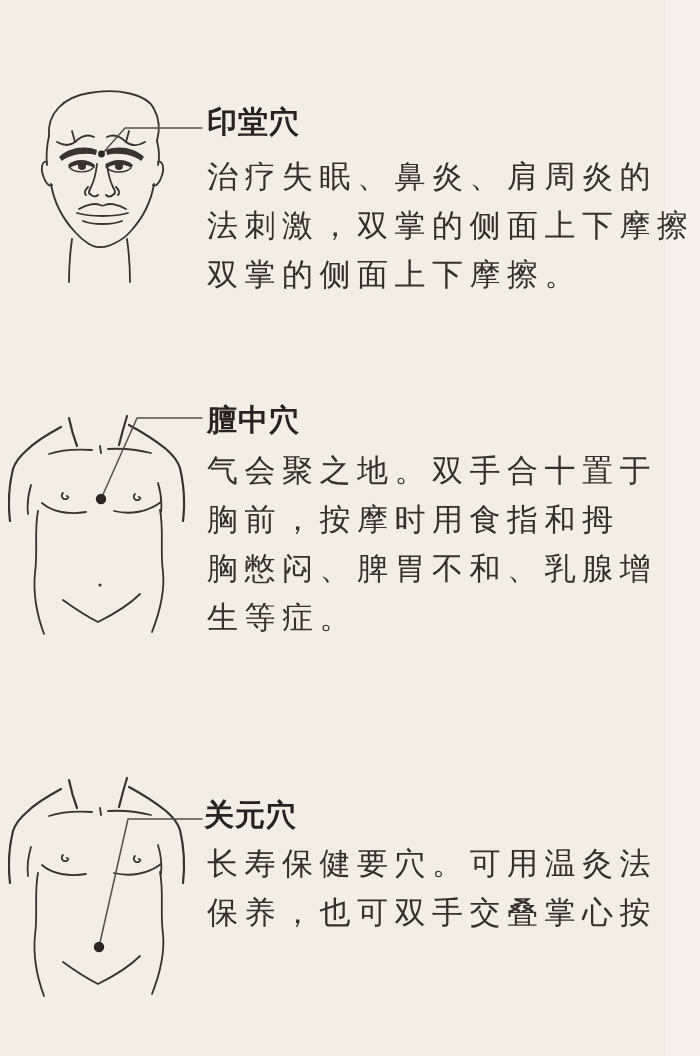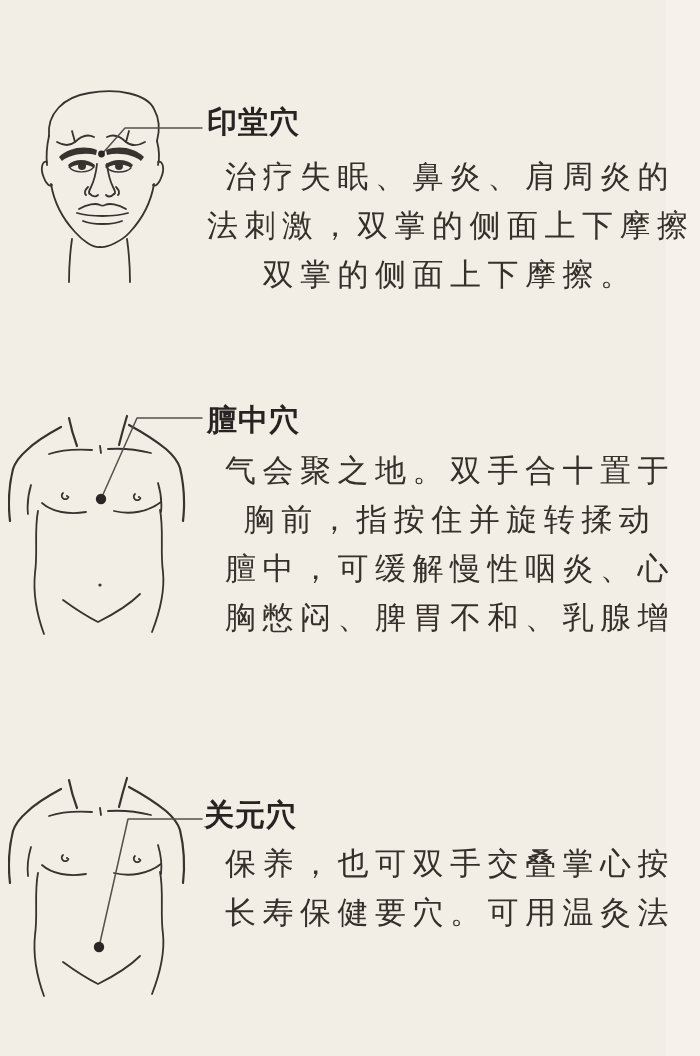--- a/index.html
+++ b/index.html
@@ -25,21 +25,21 @@
   .illu .lead{stroke:var(--leader);stroke-width:1.5;fill:none;}
   .illu .pt{fill:var(--dot);stroke:none;}
   .acu-title{
     position:absolute;margin:0;font-size:30px;line-height:36px;font-weight:700;
     letter-spacing:1px;color:var(--title);white-space:nowrap;
   }
   .acu-desc{
     position:absolute;width:486px;font-size:31px;line-height:49px;
     letter-spacing:6.5px;color:var(--body);
   }
-  .tl{white-space:nowrap;text-align:center;}
+  .tl{white-space:nowrap;}
 </style>
 </head>
 <body>
 
 <div class="page">
   <div class="edge-strip"></div>
 
   
   <section>
     <svg class="illu" style="left:38px;top:85px;" width="165" height="200" viewBox="0 0 165 200">
@@ -122,23 +122,23 @@
         <path d="M55,192 C66,200 80,209 90,214 C102,208 120,198 132,186"></path>
         <circle class="fill" cx="92" cy="177" r="1.6"></circle>
       </g>
       <path class="lead" d="M93,91 L129,10 L194,10"></path>
       <circle class="pt" cx="93" cy="91" r="5.2"></circle>
     </svg>
 
     <h2 class="acu-title" style="left:207px;top:404px;">膻中穴</h2>
     <div class="acu-desc" style="left:207px;top:448px;">
       <div class="tl">气会聚之地。双手合十置于</div>
-      <div class="tl">胸前，指按住并旋转揉动</div>
-      <div class="tl">膻中，可缓解慢性咽炎、心</div>
+      <div class="tl">胸前，按摩时用食指和拇</div>
       <div class="tl">胸憋闷、脾胃不和、乳腺增</div>
+      <div class="tl">生等症。</div>
     </div>
   </section>
 
   
   <section>
     <svg class="illu" style="left:8px;top:770px;" width="195" height="240" viewBox="0 0 195 240">
       <g stroke-width="2.2">
         <path d="M61,10 C63,20 66,30 69,38"></path>
         <path d="M119,8 C116,18 113,29 111,37"></path>
         <path d="M53,19 C40,26 27,34 19,42 C12,48 7,55 5,61 C1,77 0,96 2,113"></path>
@@ -159,17 +159,17 @@
         <path d="M30,103 C26,123 30,145 27,165 C25,185 29,207 36,226"></path>
         <path d="M152,102 C156,122 152,144 155,164 C157,184 151,206 144,224"></path>
         <path d="M55,192 C66,200 80,209 90,214 C102,208 120,198 132,186"></path>
       </g>
       <path class="lead" d="M91,177 L120,49 L194,49"></path>
       <circle class="pt" cx="91" cy="177" r="5.2"></circle>
     </svg>
 
     <h2 class="acu-title" style="left:204px;top:799px;">关元穴</h2>
     <div class="acu-desc" style="left:207px;top:841px;">
+      <div class="tl">长寿保健要穴。可用温灸法</div>
       <div class="tl">保养，也可双手交叠掌心按</div>
-      <div class="tl">长寿保健要穴。可用温灸法</div>
     </div>
   </section>
 </div>
 
 </body></html>

